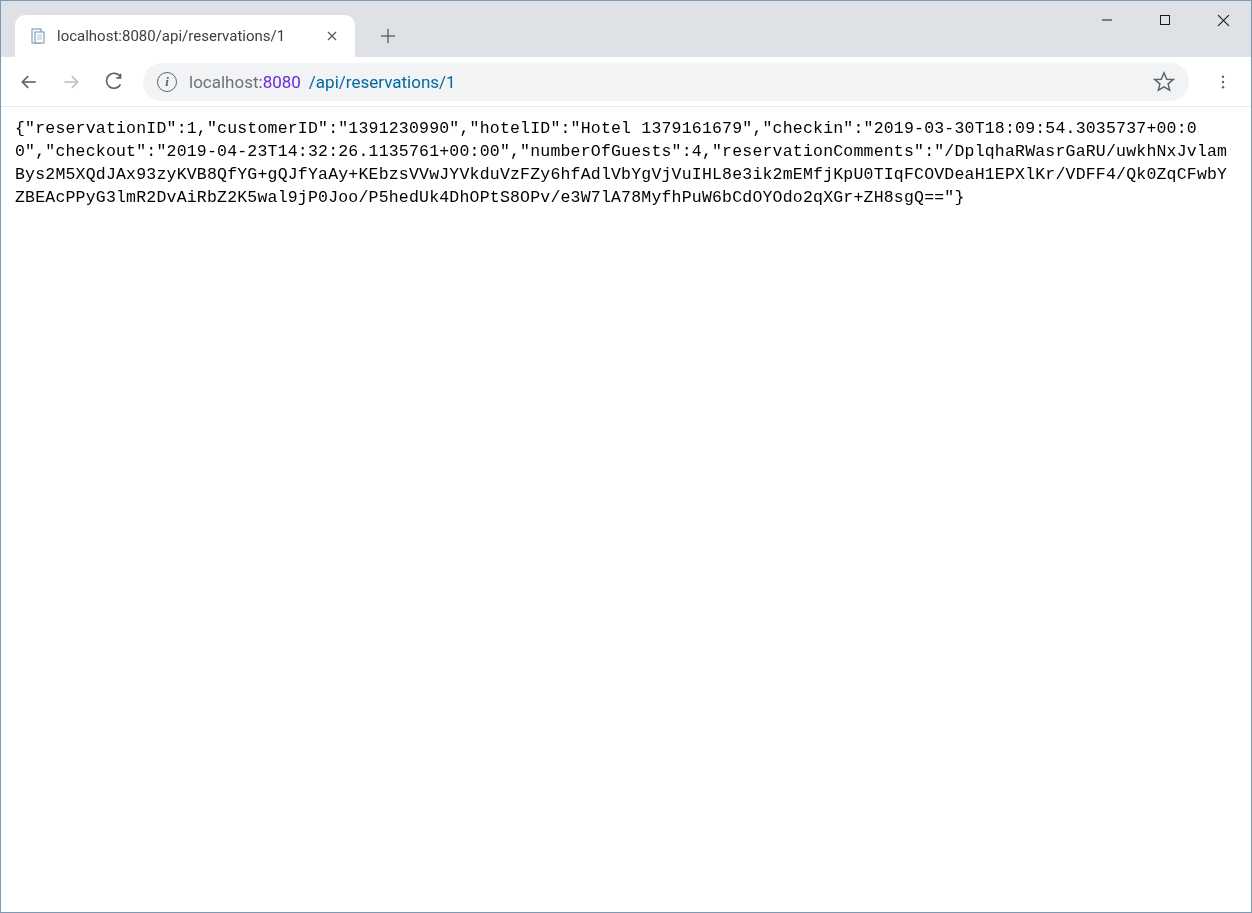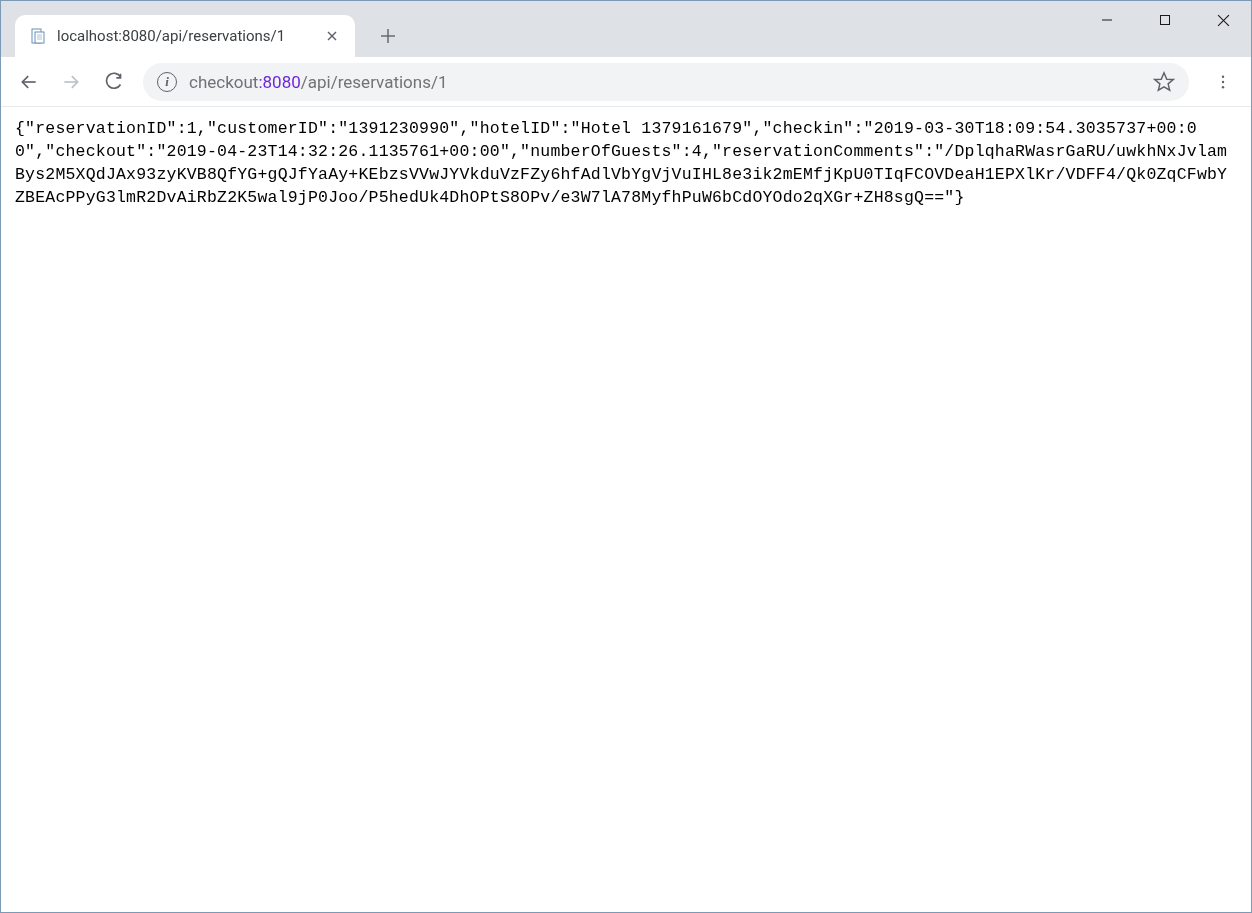--- a/index.html
+++ b/index.html
@@ -154,21 +154,22 @@
       font-size: 17px;
       color: #202124;
     }
     .url-host {
       color: #6f7378;
     }
     .url-port {
       color: #6d28d9;
     }
     .url-path {
-      color: #737373;
+      color: #0369a1;
+      padding-left: 8px;
     }
     .star-btn {
       width: 22px;
       height: 22px;
       color: #5f6368;
       flex-shrink: 0;
     }
     .star-btn svg {
       width: 22px;
       height: 22px;
@@ -264,21 +265,21 @@
   </div>
   <div class="nav-btn">
     <svg viewBox="0 0 24 24" fill="none" stroke="currentColor" stroke-width="2">
         <path d="M21 6 A9 9 0 1 0 21 15"></path>
         <polyline points="21,2 21,7 16,7"></polyline>
       </svg>
   </div>
   <div class="address-bar">
     <span class="site-info">i</span>
     <span class="url-text">
-      <span class="url-host">checkout</span><span class="url-port">:8080</span><span class="url-path">/api/reservations/1</span>
+      <span class="url-host">localhost</span><span class="url-port">:8080</span><span class="url-path">/api/reservations/1</span>
     </span>
     <span class="star-btn">
       <svg viewBox="0 0 24 24" fill="none" stroke="currentColor" stroke-width="1.6">
           <polygon points="12,2 15,9 22,9.3 16.5,14 18.2,21 12,17.3 5.8,21 7.5,14 2,9.3 9,9"></polygon>
         </svg>
     </span>
   </div>
   <div class="menu-btn">
     <svg viewBox="0 0 24 24" fill="currentColor">
         <circle cx="12" cy="5" r="1.6"></circle>

